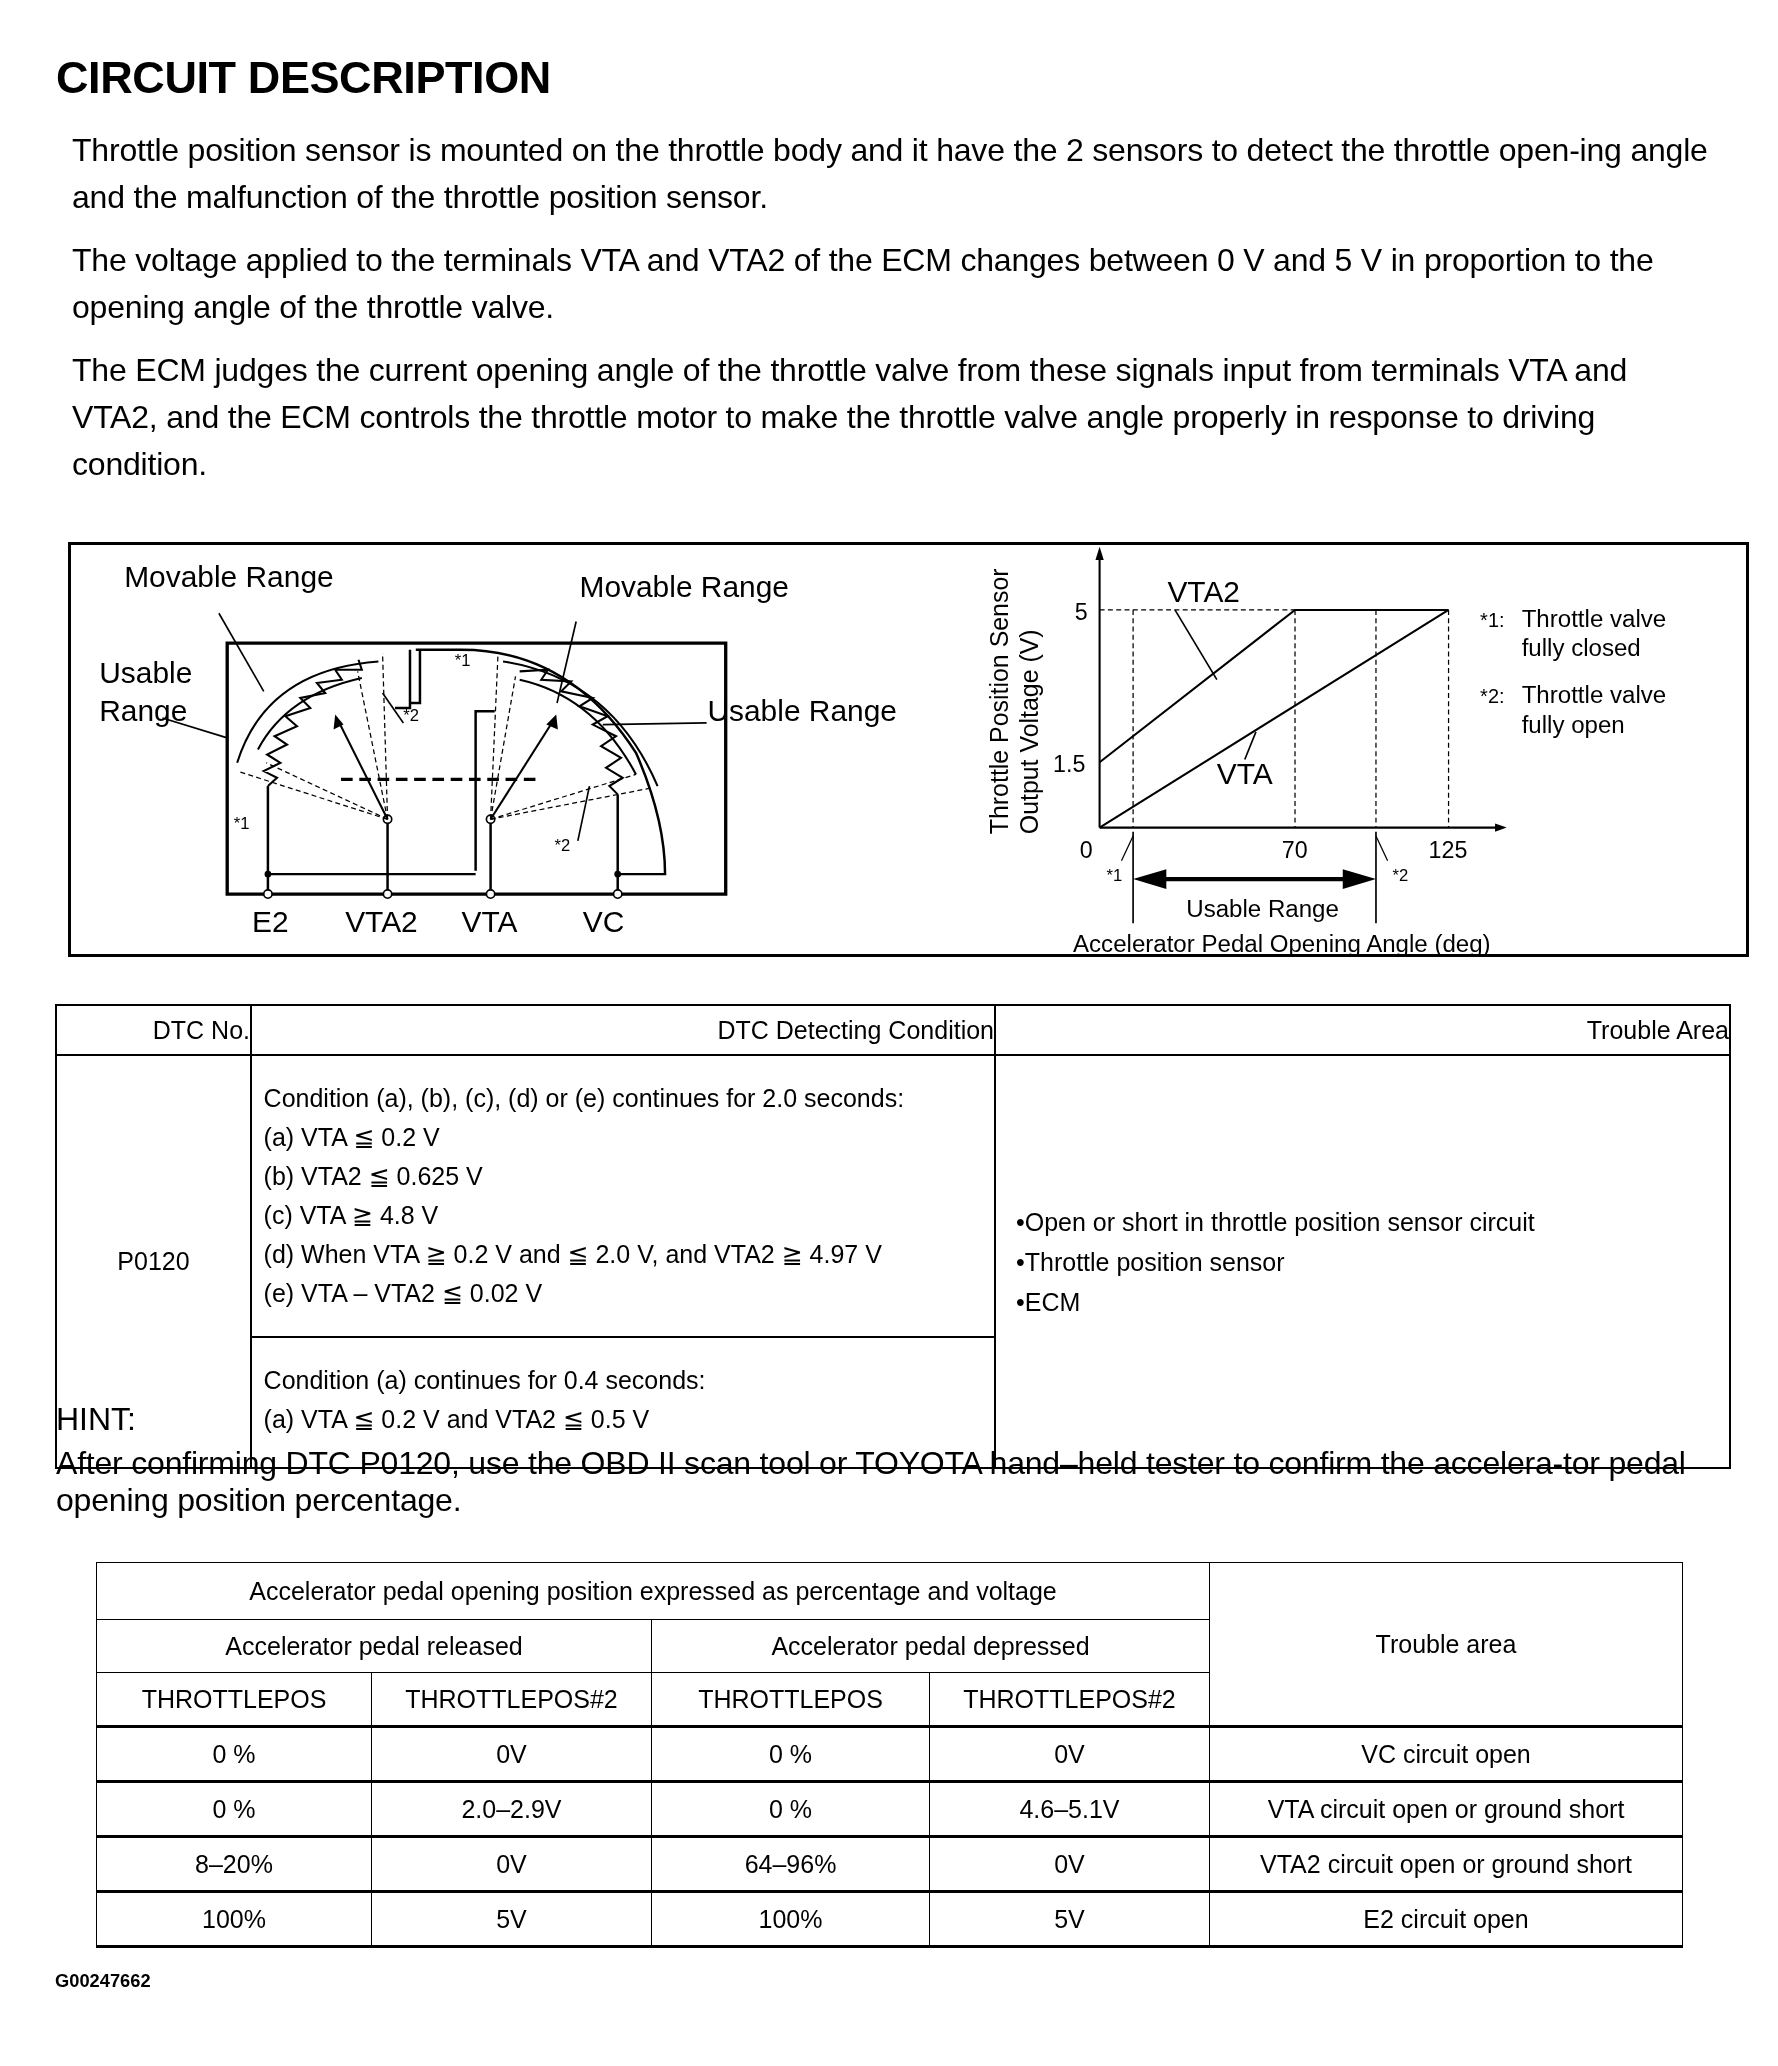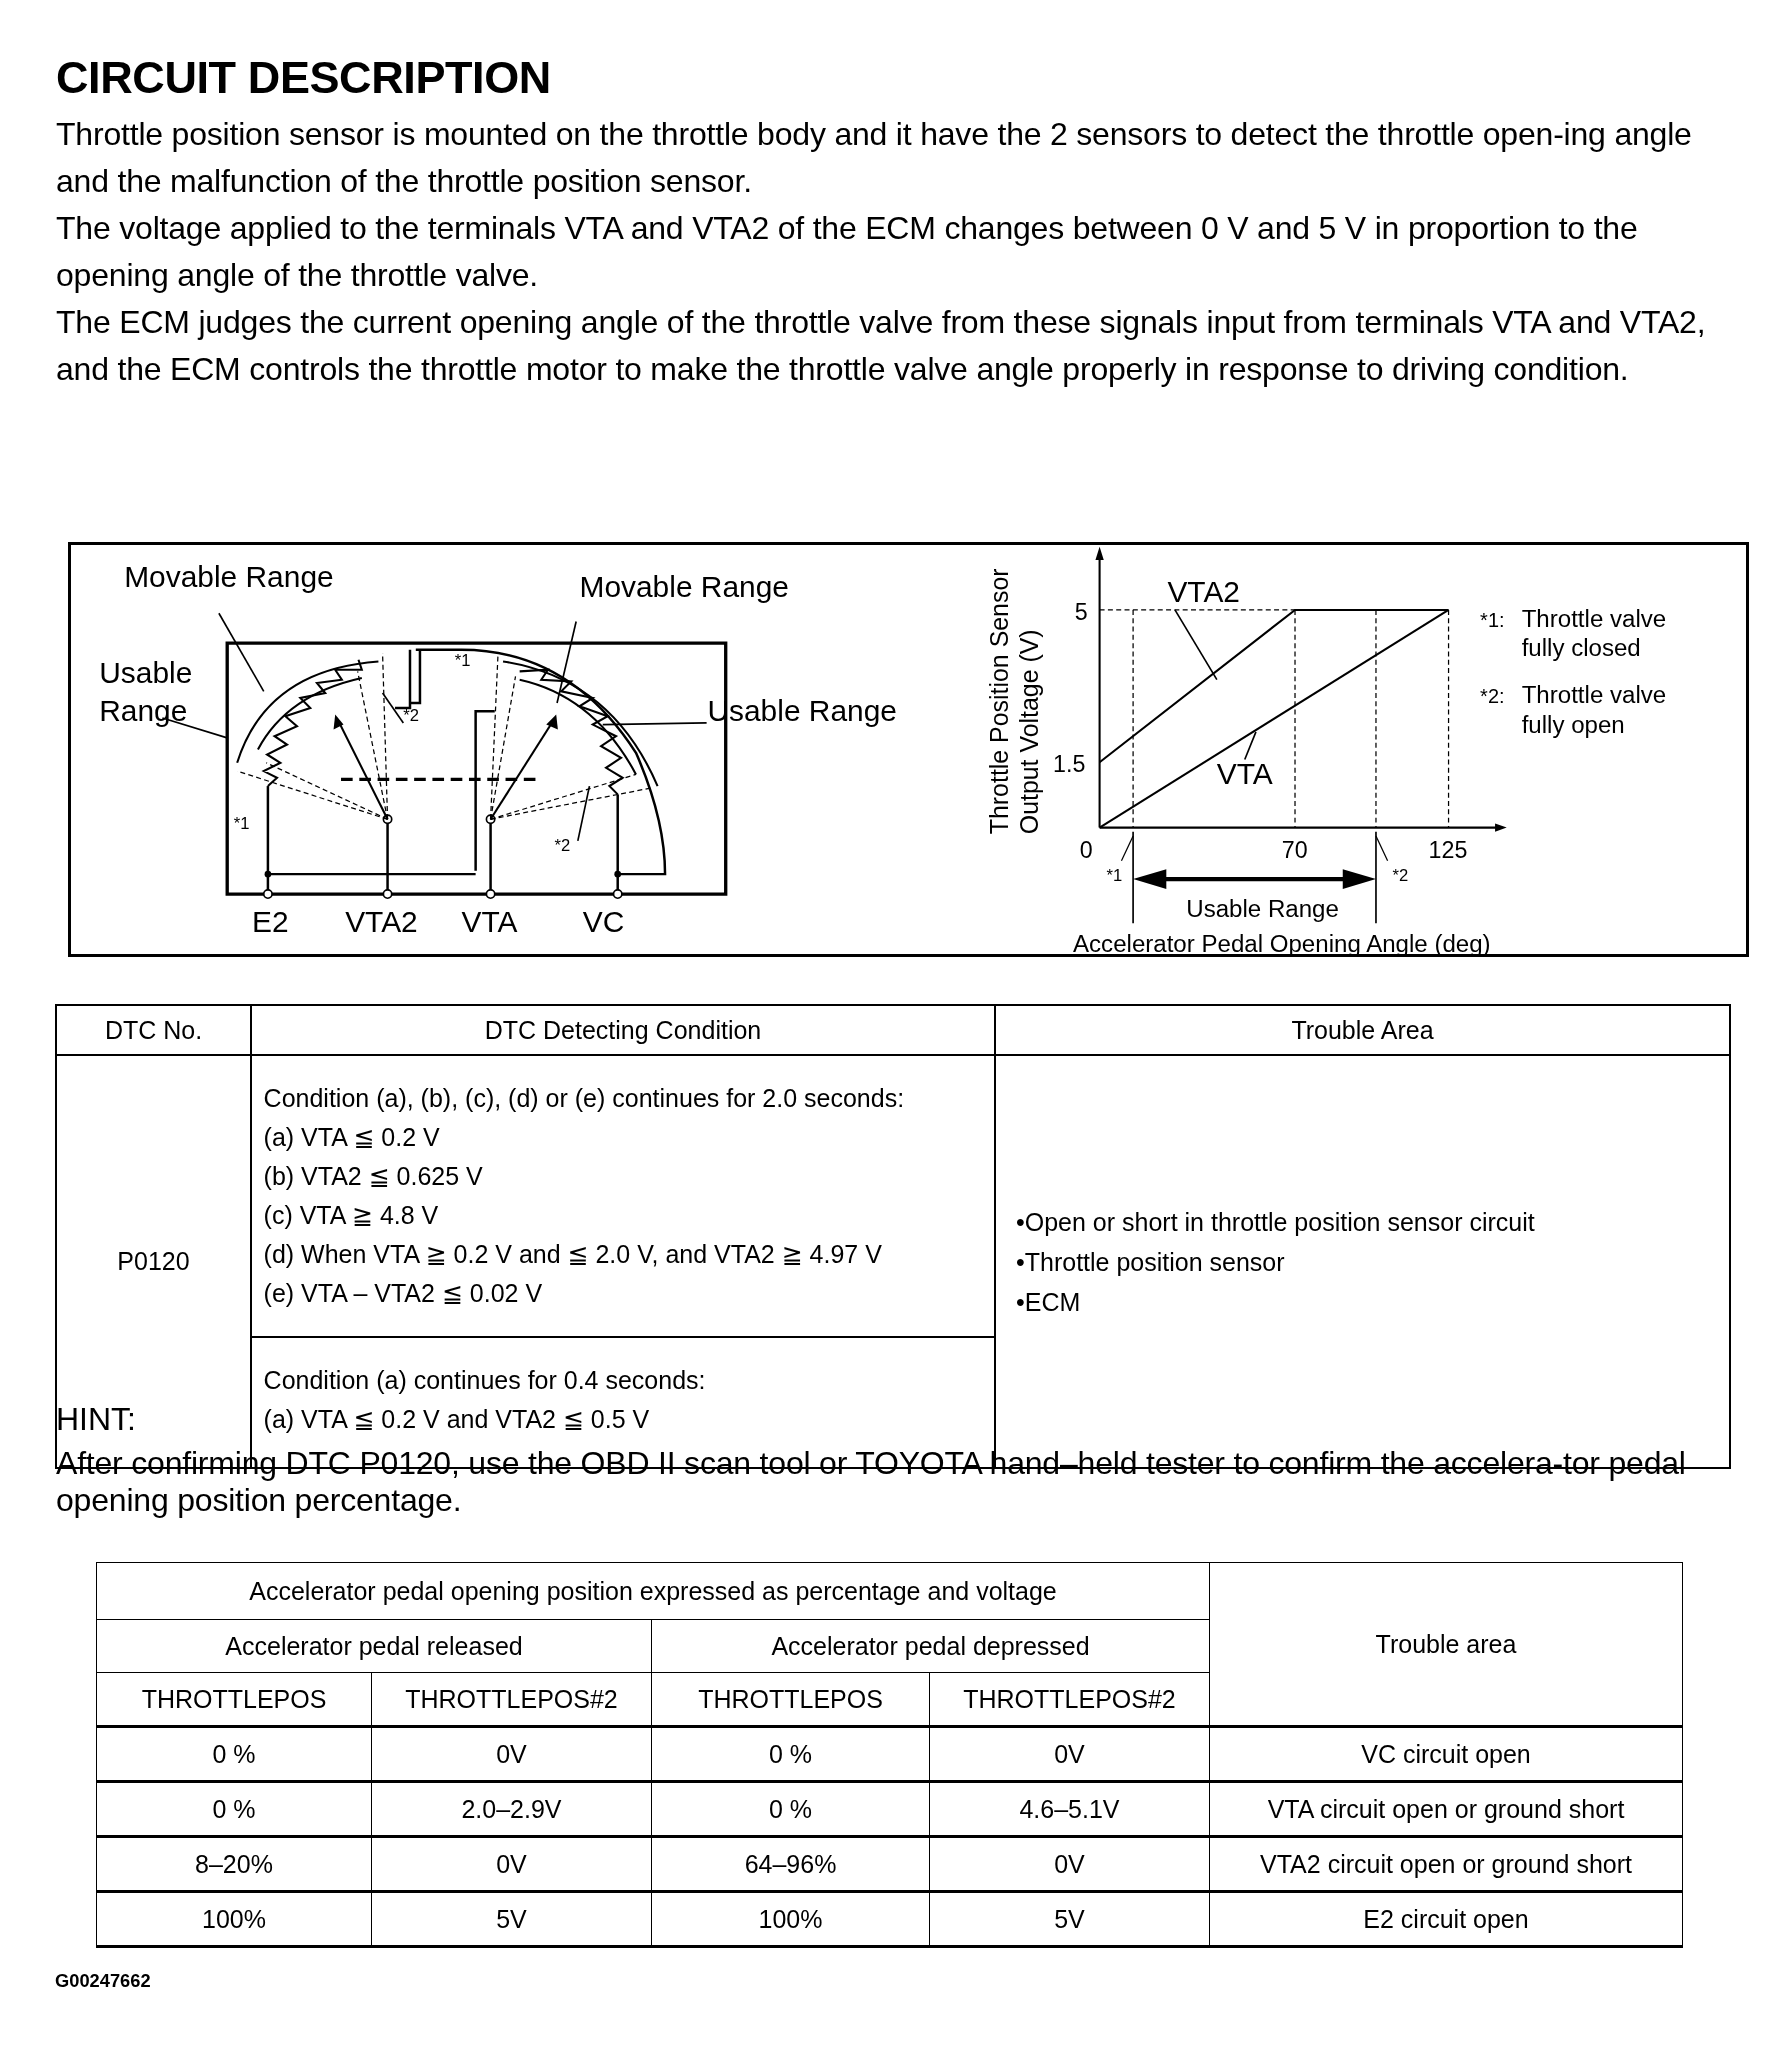--- a/index.html
+++ b/index.html
@@ -1,25 +1,25 @@
 <!DOCTYPE html>
 <html style="font-size:13.3px"><head>
 <meta charset="utf-8">
 <style>
   html,body{margin:0;padding:0;background:#fff;}
   body{width:1779px;height:2067px;position:relative;overflow:hidden;color:#000;font-family:"Liberation Sans",sans-serif;}
   .abs{position:absolute;}
   #title{left:56px;top:52px;font-size:45px;font-weight:bold;letter-spacing:-0.4px;}
   #para{left:56px;top:111px;width:1678px;font-size:32px;line-height:47px;letter-spacing:-0.2px;}
-  #para p{margin:0;}
+  #para p{margin:16px;}
   #diagram{left:68px;top:542px;width:1675px;height:409px;border:3.3px solid #000;}
   #diagram svg{position:absolute;left:0;top:0;}
   .dtc{left:55px;top:1004px;width:1676px;border-collapse:collapse;font-size:25px;}
   .dtc td,.dtc th{border:2.5px solid #000;font-weight:normal;padding:0;}
-  .dtc th{height:48px;text-align:center;border-radius:10px;}
+  .dtc th{height:48px;text-align:right;border-radius:10px;}
   .cond{padding:23px 11.6px!important;line-height:39px;vertical-align:top;}
   #hint-label{left:56px;top:1401px;font-size:32px;}
   #hint-text{left:56px;top:1445px;width:1686px;font-size:32px;line-height:37px;letter-spacing:-0.2px;}
   .bt{left:96px;top:1562px;width:1587px;border-collapse:collapse;font-size:25px;text-align:center;}
   .bt td{border:1.7px solid #000;padding:0;height:52px;}
   .bt .thick{border-bottom:3.3px solid #000;}
   #caption{left:55px;top:1970px;font-size:18.3px;font-weight:bold;}
 </style>
 </head>
 <body>

